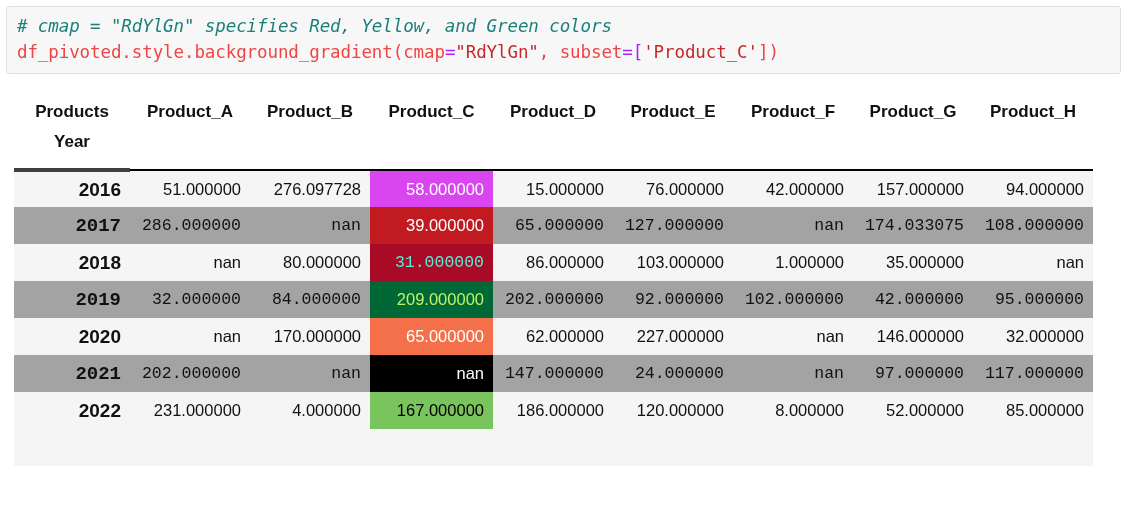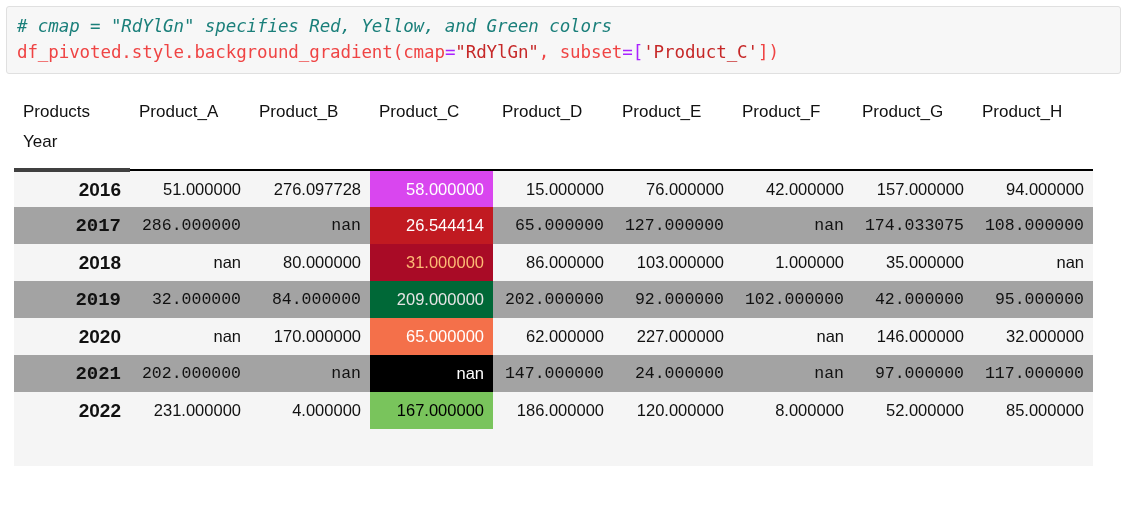--- a/index.html
+++ b/index.html
@@ -50,22 +50,22 @@
   }
   table.dataframe th,
   table.dataframe td {
     padding: 0 9px;
     height: 37px;
     vertical-align: middle;
     white-space: nowrap;
     border: none;
   }
   table.dataframe thead th {
-    font-weight: normal;
-    text-align: left;
+    font-weight: bold;
+    text-align: center;
     background: #ffffff;
     height: 34px;
     font-size: 17px;
   }
   thead tr.header-products th { padding-bottom: 2px; }
   thead tr.header-year th {
     height: 40px;
     vertical-align: top;
     padding-top: 2px;
   }
@@ -139,43 +139,43 @@
           <td class="plain col-prod">15.000000</td>
           <td class="plain col-prod">76.000000</td>
           <td class="plain col-prod">42.000000</td>
           <td class="plain col-prod">157.000000</td>
           <td class="plain col-prod">94.000000</td>
         </tr>
         <tr class="even">
           <th class="row-index col-products">2017</th>
           <td class="plain col-prod">286.000000</td>
           <td class="plain col-prod">nan</td>
-          <td class="grad col-c" style="background: rgb(193, 26, 33); color: rgb(255, 255, 255);">26.544414</td>
+          <td class="grad col-c" style="background: rgb(193, 26, 33); color: rgb(255, 255, 255);">39.000000</td>
           <td class="plain col-prod">65.000000</td>
           <td class="plain col-prod">127.000000</td>
           <td class="plain col-prod">nan</td>
           <td class="plain col-prod">174.033075</td>
           <td class="plain col-prod">108.000000</td>
         </tr>
         <tr class="odd">
           <th class="row-index col-products">2018</th>
           <td class="plain col-prod">nan</td>
           <td class="plain col-prod">80.000000</td>
-          <td class="grad col-c" style="background: rgb(169, 11, 38); color: #fdba74;">31.000000</td>
+          <td class="grad col-c" style="background: rgb(169, 11, 38); color: #5eead4; font-family: Liberation Mono, monospace;">31.000000</td>
           <td class="plain col-prod">86.000000</td>
           <td class="plain col-prod">103.000000</td>
           <td class="plain col-prod">1.000000</td>
           <td class="plain col-prod">35.000000</td>
           <td class="plain col-prod">nan</td>
         </tr>
         <tr class="even">
           <th class="row-index col-products">2019</th>
           <td class="plain col-prod">32.000000</td>
           <td class="plain col-prod">84.000000</td>
-          <td class="grad col-c" style="background: rgb(0, 104, 55); color: #e5e5e5;">209.000000</td>
+          <td class="grad col-c" style="background: rgb(0, 104, 55); color: #bef264;">209.000000</td>
           <td class="plain col-prod">202.000000</td>
           <td class="plain col-prod">92.000000</td>
           <td class="plain col-prod">102.000000</td>
           <td class="plain col-prod">42.000000</td>
           <td class="plain col-prod">95.000000</td>
         </tr>
         <tr class="odd">
           <th class="row-index col-products">2020</th>
           <td class="plain col-prod">nan</td>
           <td class="plain col-prod">170.000000</td>

